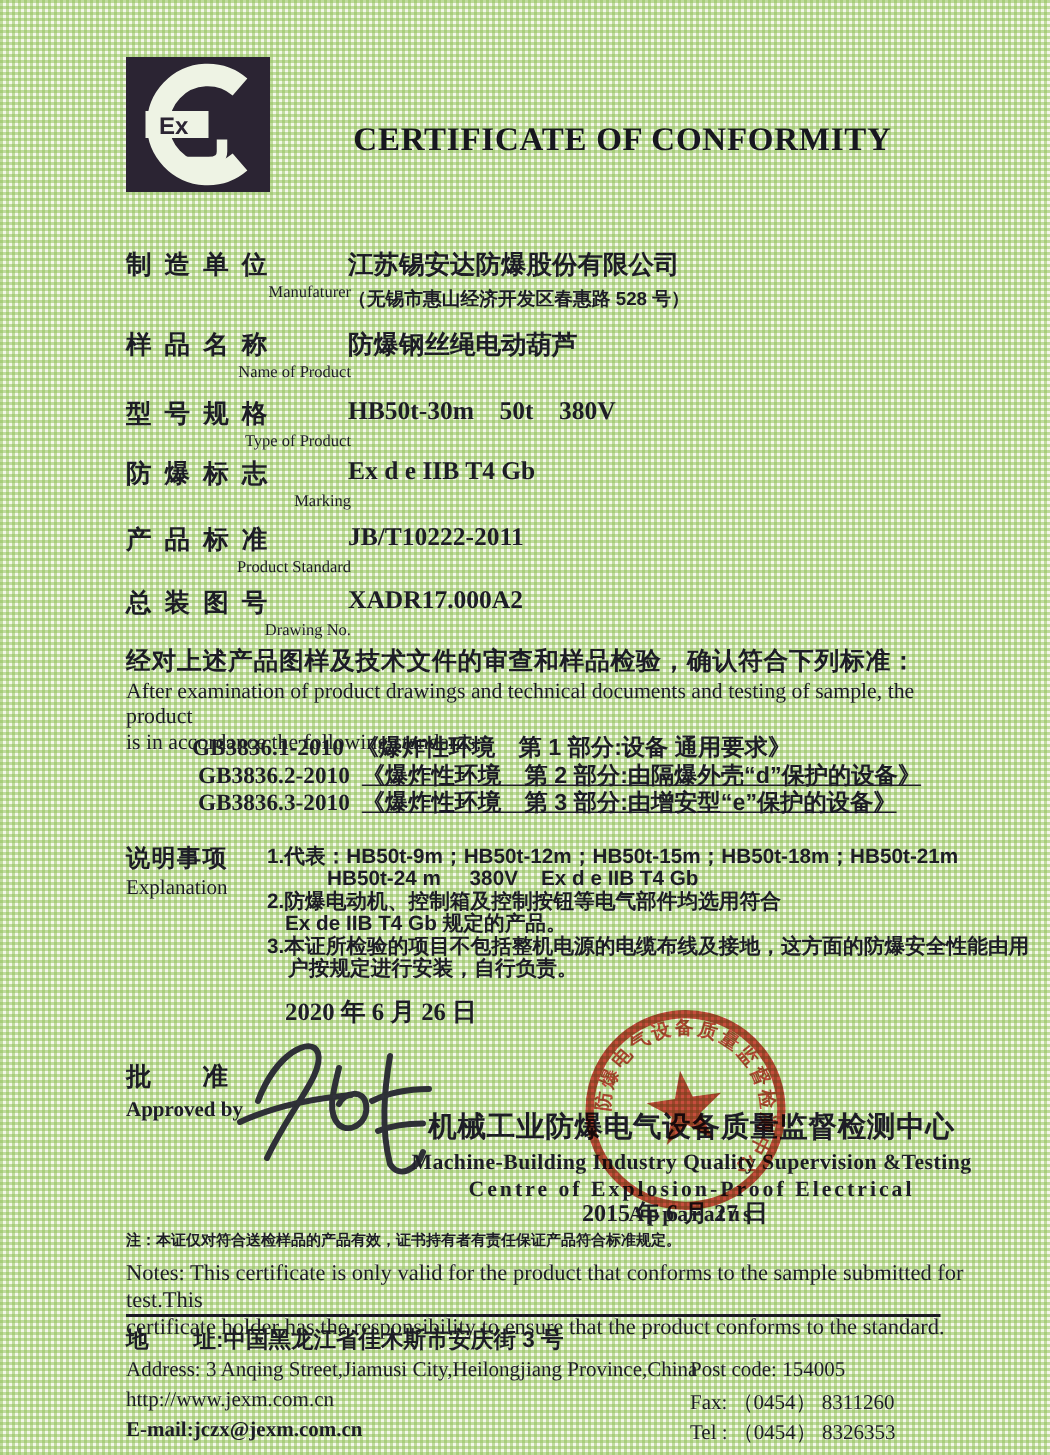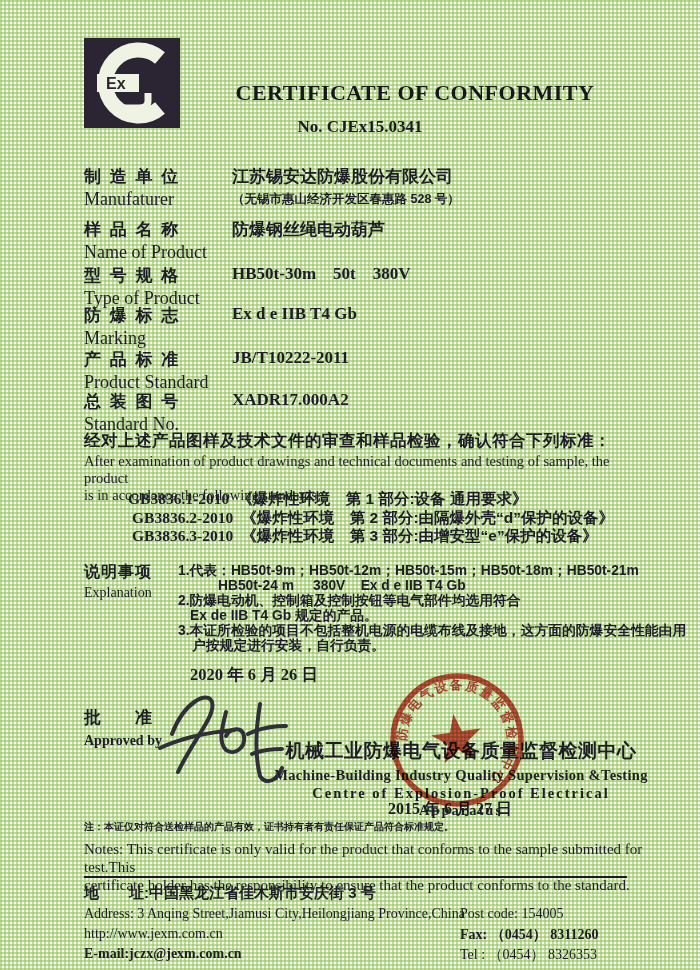--- a/index.html
+++ b/index.html
@@ -18,34 +18,34 @@
   
   .logo{left:84px;top:38px;width:96px;height:90px;}
   .title-cn{left:190px;top:28px;width:450px;text-align:center;font-size:38px;font-weight:700;letter-spacing:13px;color:#17171f;}
   .title-en{left:190px;top:80px;width:450px;text-align:center;font-size:22px;font-weight:600;letter-spacing:0.5px;color:#17171f;}
   .cert-no{left:120px;top:117px;width:480px;text-align:center;font-size:17px;font-weight:600;color:#1a1a24;}
 
   
   .frow{left:0;top:0;width:700px;}
   .flabel{position:absolute;left:84px;width:150px;}
   .flabel .cn{font-size:17px;font-weight:700;letter-spacing:2px;}
-  .flabel .en{font-size:18px;font-weight:400;margin-top:1px;font-family:"Liberation Serif", serif;}
+  .flabel .en{font-size:11px;font-weight:400;margin-top:1px;font-family:"Liberation Serif", serif;text-align:right;}
   .fvalue{position:absolute;left:232px;width:430px;}
   .fvalue .val{font-size:17px;font-weight:700;white-space:pre;font-family:"Liberation Serif", serif;}
   .fvalue .sub{font-size:12.5px;font-weight:700;margin-top:3px;}
   .r0{top:165px}.r1{top:218px}.r2{top:264px}.r3{top:304px}.r4{top:348px}.r5{top:390px}
 
   
   .stmt-cn{left:84px;top:430px;width:560px;font-size:16.5px;font-weight:700;letter-spacing:0.5px;}
   .stmt-en{left:84px;top:453px;width:560px;font-size:14.5px;line-height:17px;font-family:"Liberation Serif", serif;font-weight:500;}
 
   
   .stds{left:128px;top:490px;width:540px;font-size:15.5px;font-weight:700;line-height:18.5px;}
   .stds .line{white-space:pre;}
-  .stds .line + .line{padding-left:4px;}
+  .stds .line + .line{padding-left:4px;text-decoration:underline;}
   .stds .code{display:inline-block;margin-right:8px;font-family:"Liberation Serif", serif;}
 
   
   .exp-label{left:84px;top:562px;}
   .exp-label .cn{font-size:16px;font-weight:700;letter-spacing:1px;}
   .exp-label .en{font-size:14px;font-family:"Liberation Serif", serif;margin-top:2px;}
   .exp-lines{left:178px;top:563px;width:500px;font-size:13.8px;font-weight:600;line-height:15px;}
   .exp-lines .line{white-space:pre;}
   .ind40{padding-left:40px;} .ind12{padding-left:12px;} .ind14{padding-left:14px;}
 
@@ -71,39 +71,38 @@
   
   .notes-cn{left:84px;top:820px;width:560px;font-size:10px;font-weight:700;}
   .notes-en{left:84px;top:840px;width:560px;font-size:15px;line-height:18px;font-family:"Liberation Serif", serif;font-weight:500;}
   .rule{left:84px;top:876px;width:543px;height:2px;background:#1b1b22;}
 
   
   .addr-cn{left:84px;top:884px;font-size:15px;font-weight:700;white-space:pre;}
   .f-l1{left:84px;top:906px;font-size:14px;font-family:"Liberation Serif", serif;font-weight:500;}
   .f-r1{left:460px;top:906px;font-size:14px;font-family:"Liberation Serif", serif;font-weight:500;}
   .f-l2{left:84px;top:926px;font-size:14px;font-family:"Liberation Serif", serif;font-weight:500;}
-  .f-r2{left:460px;top:926px;font-size:14px;font-family:"Liberation Serif", serif;font-weight:700;white-space:pre;}
+  .f-r2{left:460px;top:926px;font-size:14px;font-family:"Liberation Serif", serif;font-weight:400;white-space:pre;}
   .f-l3{left:84px;top:946px;font-size:14px;font-family:"Liberation Serif", serif;font-weight:700;}
   .f-r3{left:460px;top:946px;font-size:14px;font-family:"Liberation Serif", serif;font-weight:500;white-space:pre;}
 </style>
 </head>
 <body>
 
 <div id="page">
 
   <svg class="abs logo" viewBox="0 0 96 90">
     <rect x="0" y="0" width="96" height="90" fill="#2b2433"></rect>
     <path d="M 76 20 A 33 33 0 1 0 76 70" stroke="#eef3e4" stroke-width="15" fill="none"></path>
     <path d="M 64 55 v 8 q 0 7 -9 7 h -16" stroke="#eef3e4" stroke-width="7" fill="none"></path>
     <rect x="13" y="36" width="42" height="18" fill="#eef3e4"></rect>
     <text x="22" y="51" font-size="16" font-weight="bold" fill="#2b2433" font-family="Liberation Sans, sans-serif">Ex</text>
   </svg>
 
   <div class="abs title-en serif">CERTIFICATE OF CONFORMITY</div>
-  <div class="abs cert-no serif">No. CJEx15.0341</div>
 
   <div class="abs frow r0">
     <div class="flabel">
         <div class="cn">制 造 单 位</div>
         <div class="en">Manufaturer</div>
       </div>
     <div class="fvalue">
         <div class="val">江苏锡安达防爆股份有限公司</div>
         <div class="sub">（无锡市惠山经济开发区春惠路 528 号）</div>
       </div>
@@ -140,21 +139,21 @@
         <div class="cn">产 品 标 准</div>
         <div class="en">Product Standard</div>
       </div>
     <div class="fvalue">
         <div class="val">JB/T10222-2011</div>
       </div>
   </div>
   <div class="abs frow r5">
     <div class="flabel">
         <div class="cn">总 装 图 号</div>
-        <div class="en">Standard No.</div>
+        <div class="en">Drawing No.</div>
       </div>
     <div class="fvalue">
         <div class="val">XADR17.000A2</div>
       </div>
   </div>
 
   <div class="abs stmt-cn">经对上述产品图样及技术文件的审查和样品检验，确认符合下列标准：</div>
   <div class="abs stmt-en">
     <div>After examination of product drawings and technical documents and testing of sample, the product</div>
     <div>is in accordance the following standards:</div>

